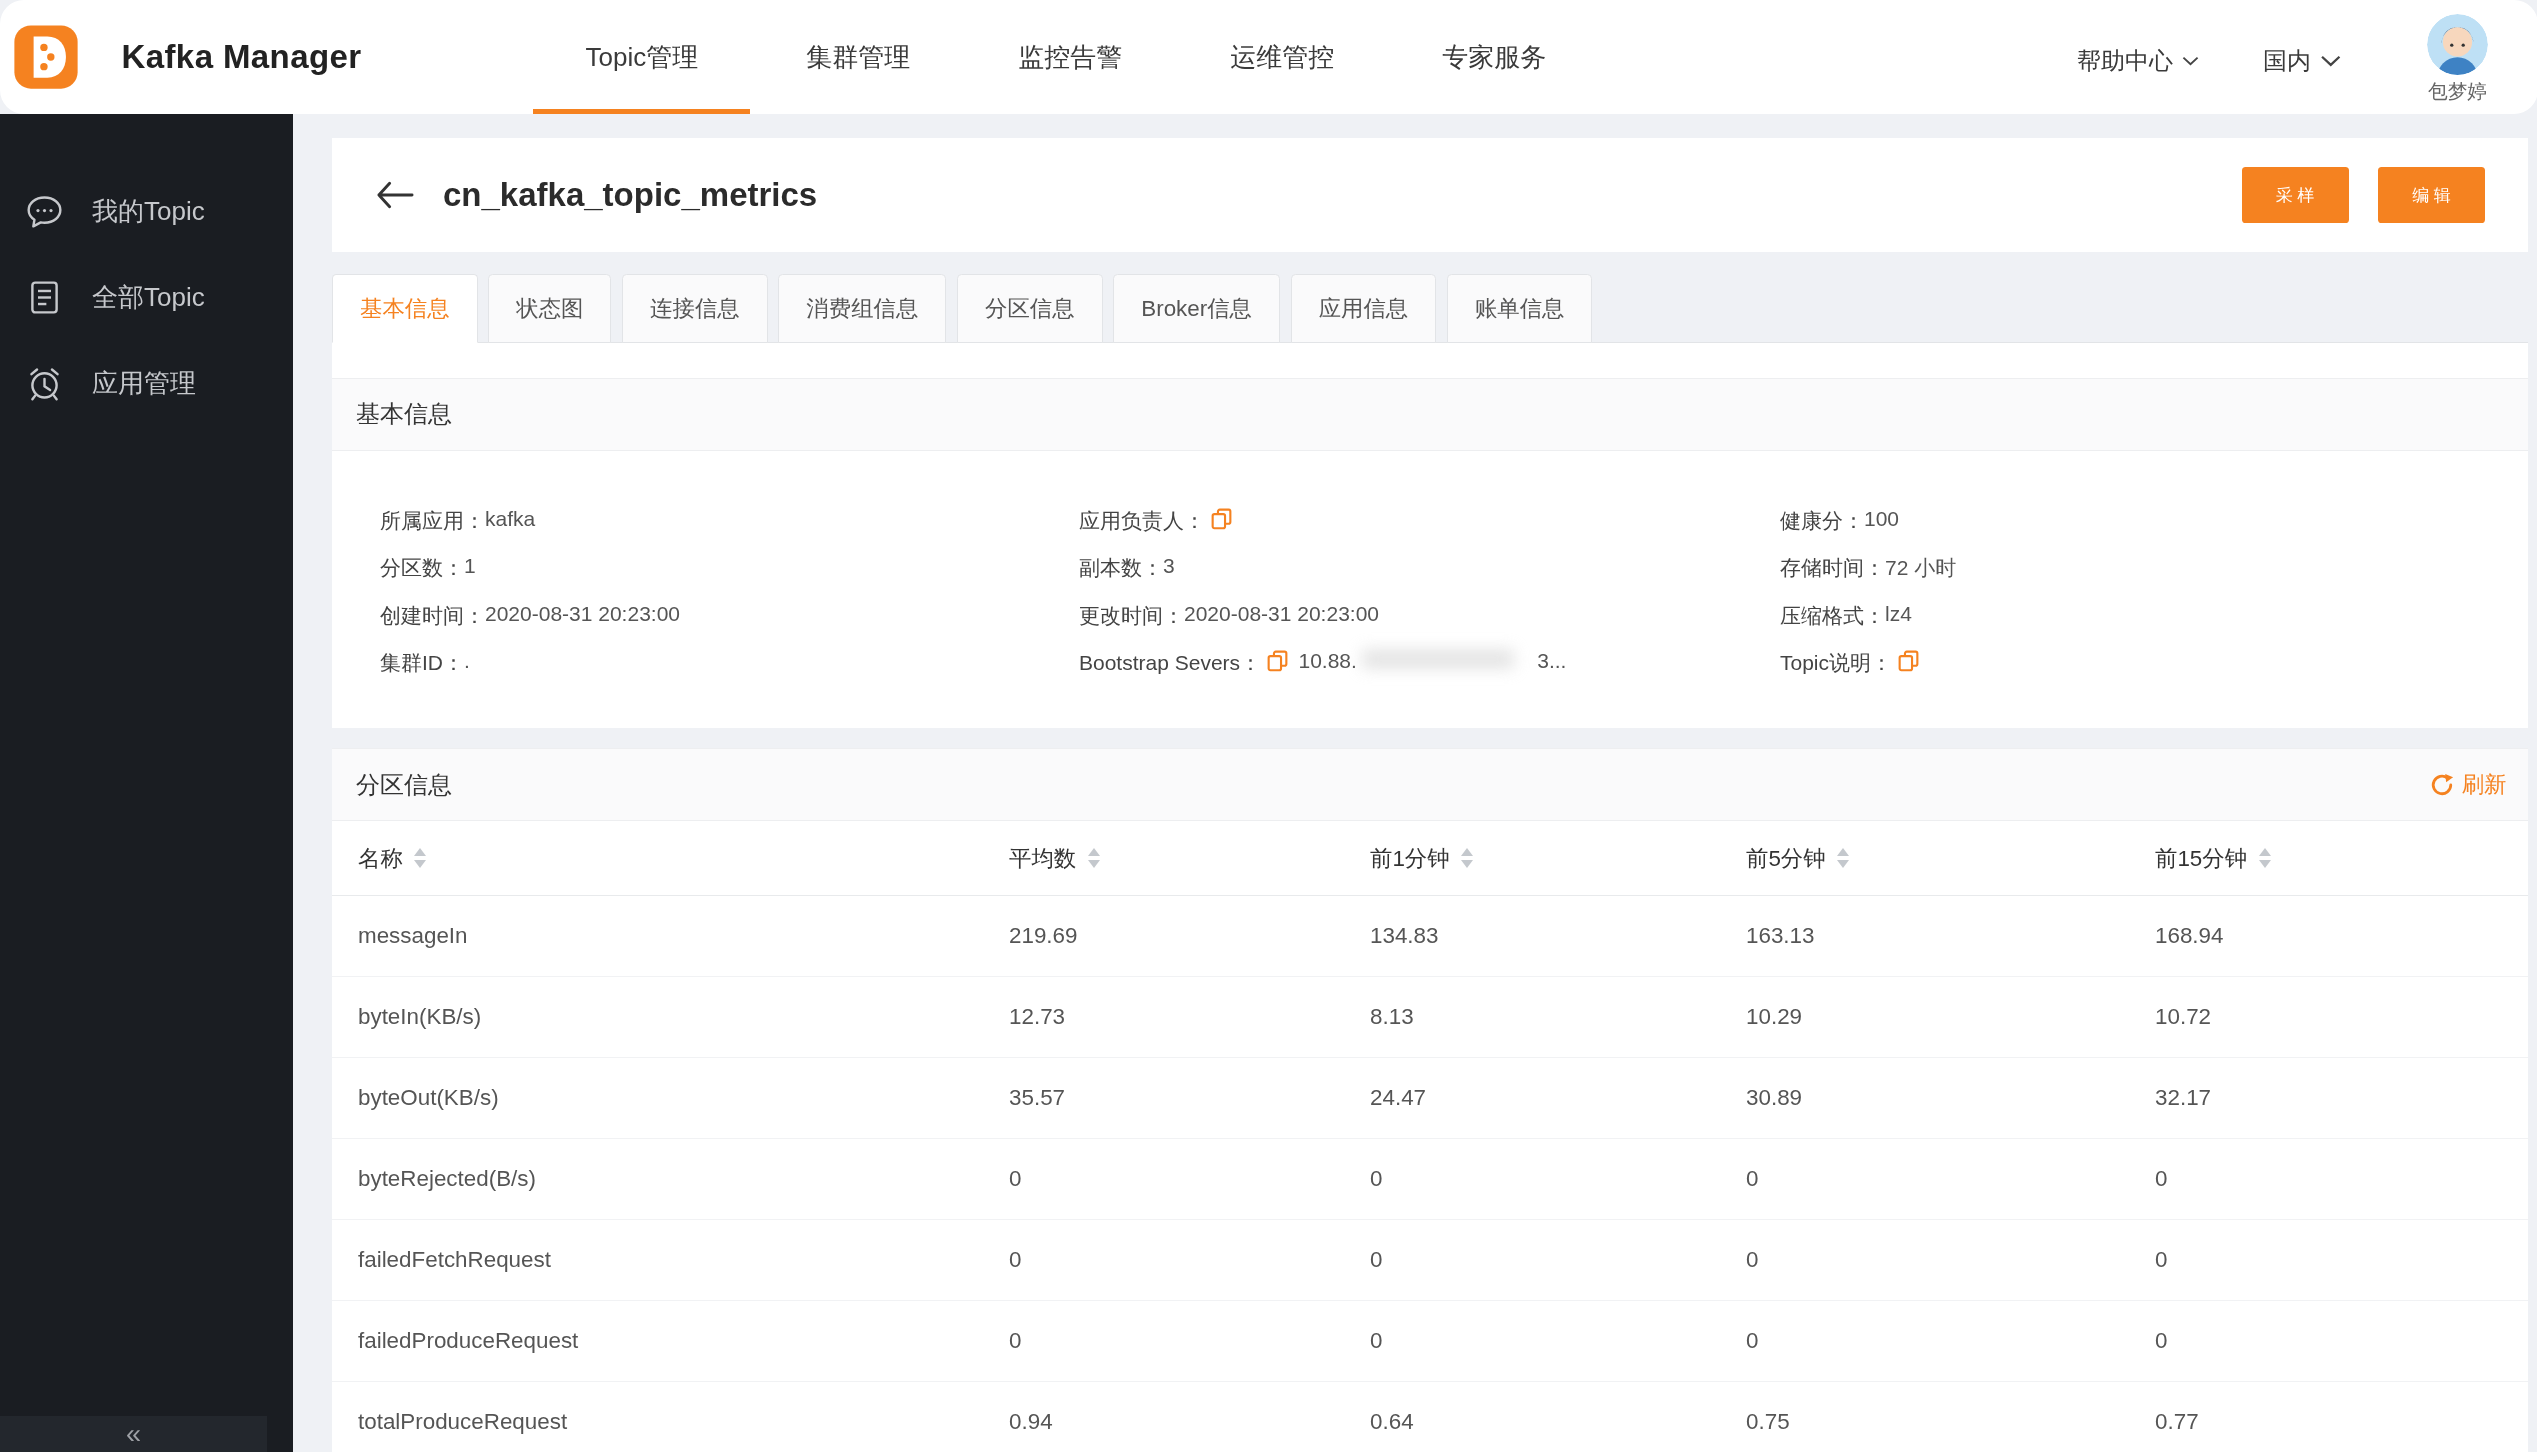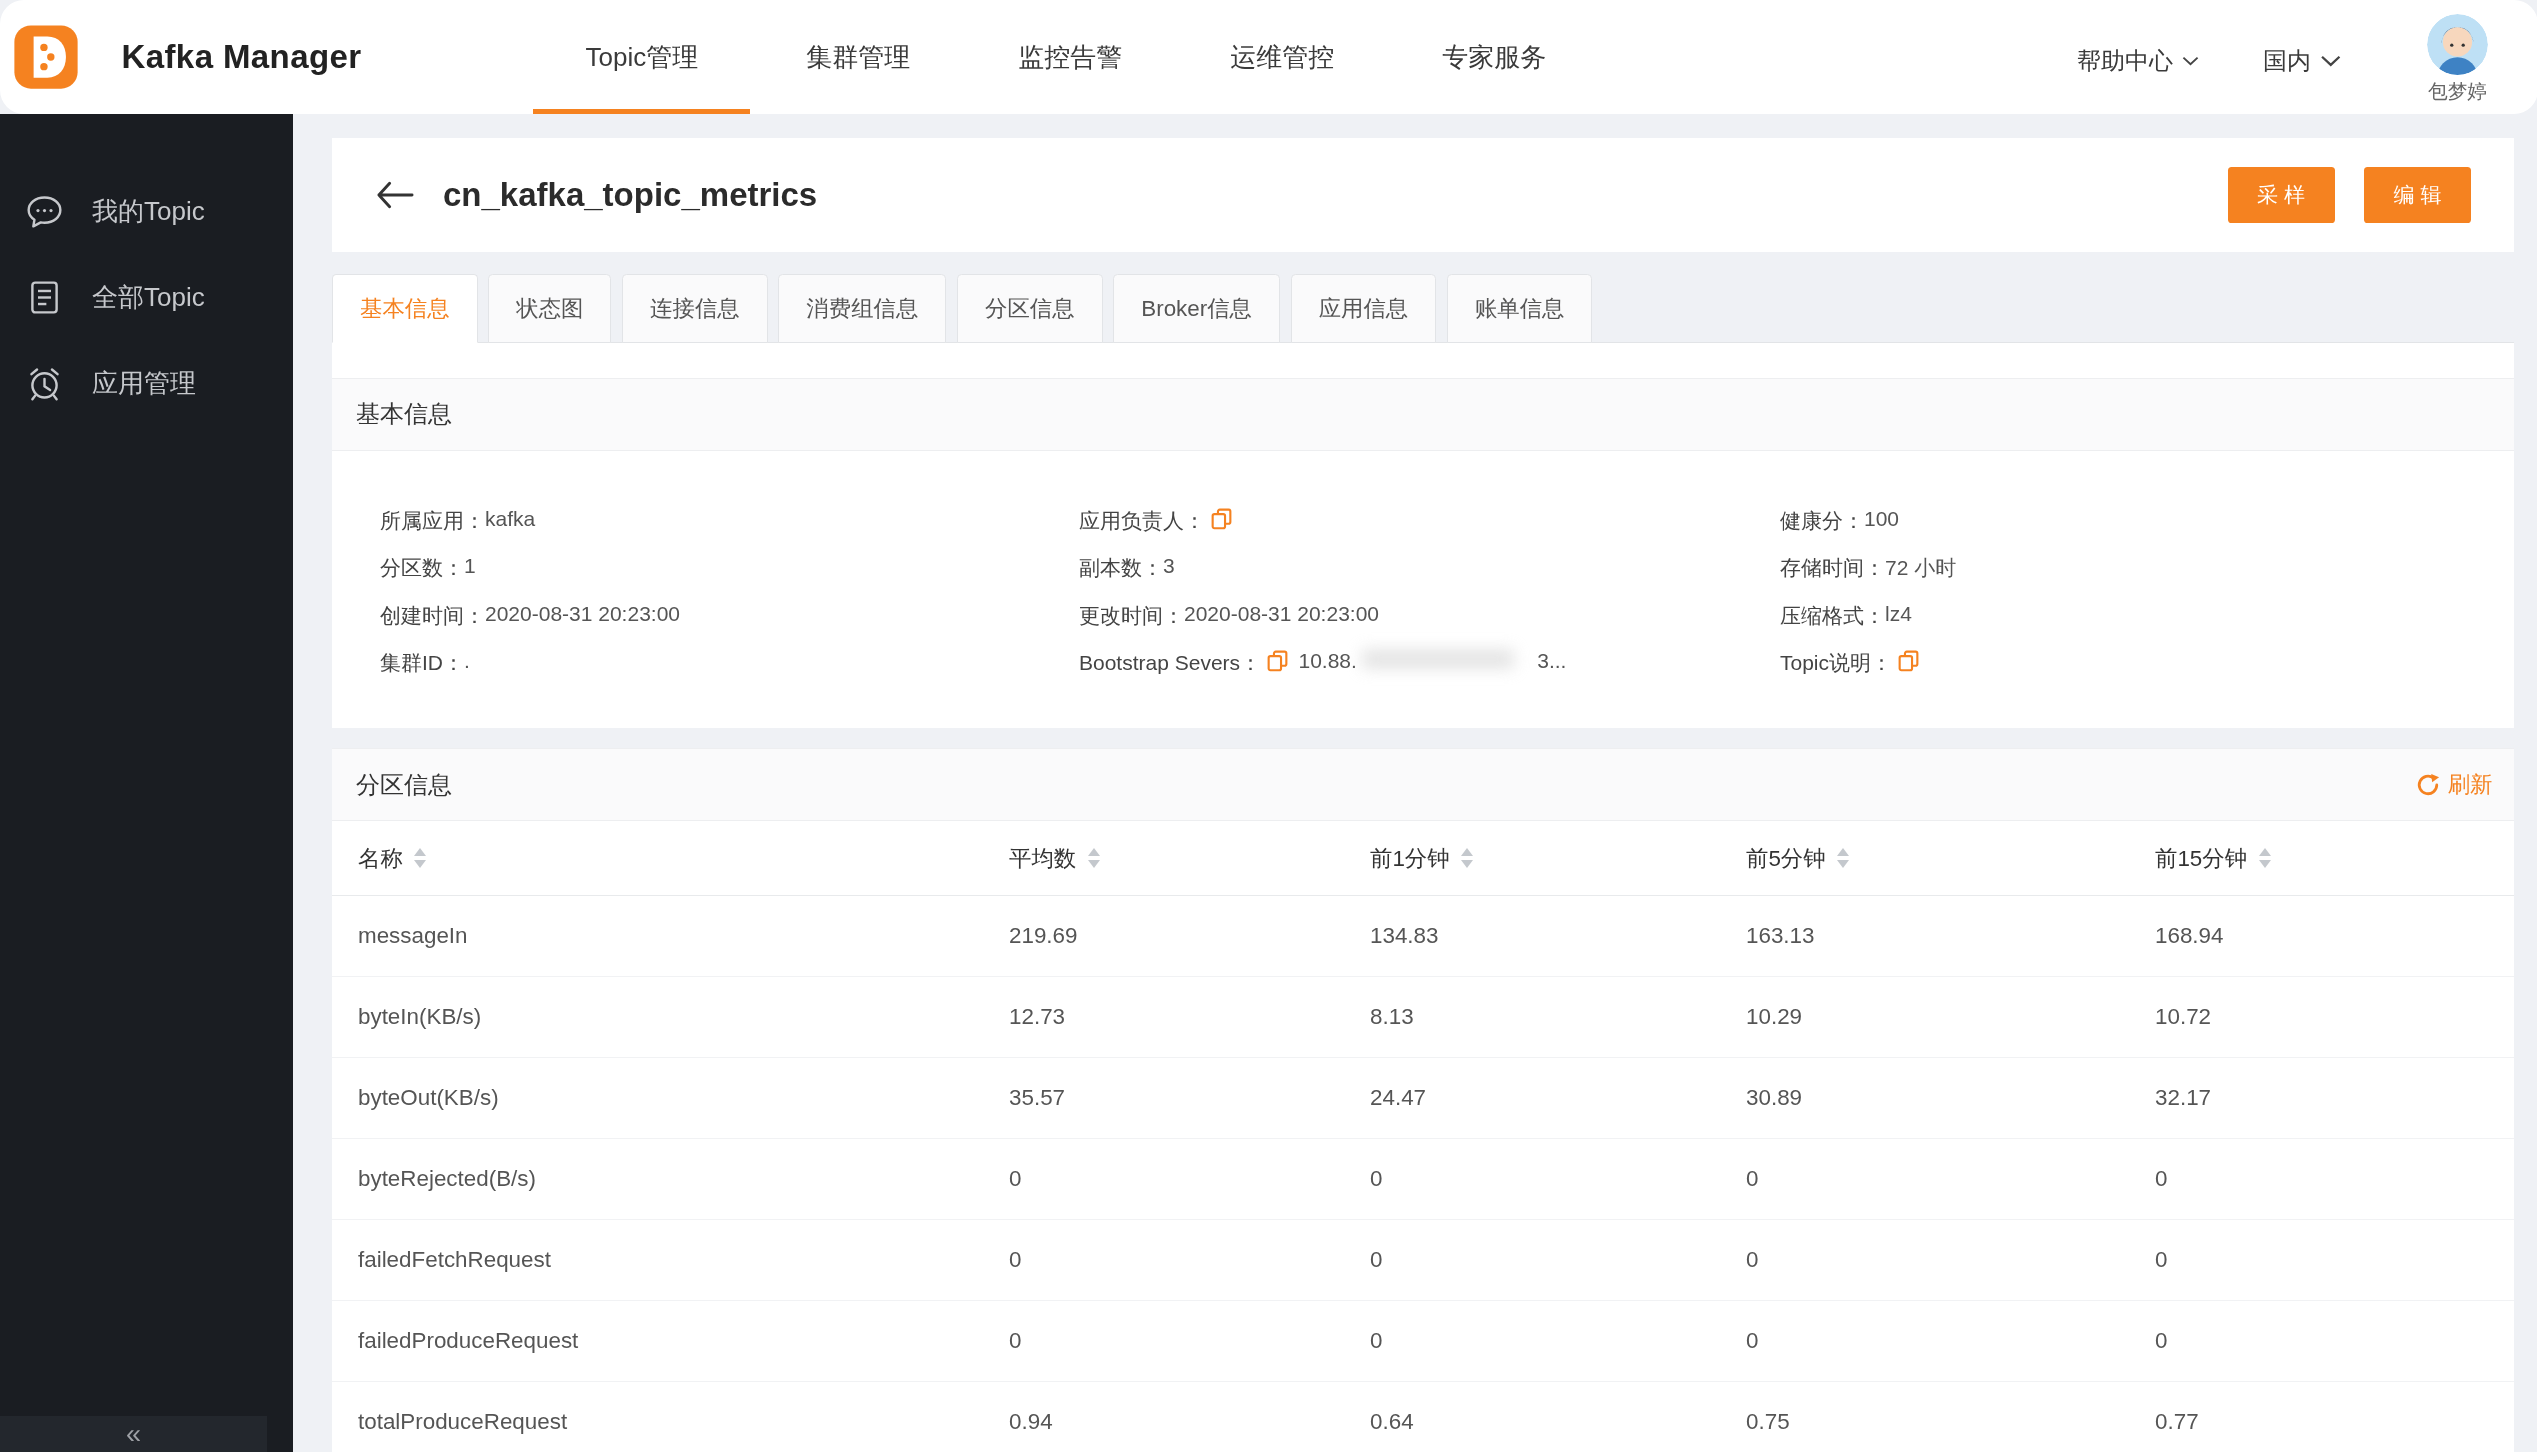--- a/index.html
+++ b/index.html
@@ -35,29 +35,29 @@
   .avatar svg{display:block;}
   .username{font-size:19.7px;color:#666;margin-top:2.7px;white-space:nowrap;}
   
   .sidebar{position:absolute;top:114px;left:0;bottom:0;width:293px;background:var(--sidebar-bg);padding-top:70px;}
   .side-item{display:flex;align-items:center;height:54px;margin-bottom:32px;padding-left:24px;color:var(--side-txt);font-size:26px;cursor:pointer;white-space:nowrap;}
   .side-icon{width:41px;height:41px;margin-right:27px;flex:0 0 auto;}
   .side-icon svg{display:block;width:41px;height:41px;}
   .collapse-bar{position:absolute;bottom:0;left:0;width:267px;height:36px;background:#23272D;
     display:flex;align-items:center;justify-content:center;color:#9EA1A6;font-size:27px;cursor:pointer;line-height:1;}
   
-  .main{position:absolute;left:293px;top:114px;width:2245px;height:1339px;padding:24px 24px 0 39px;}
+  .main{position:absolute;left:293px;top:114px;width:2245px;height:1339px;padding:24px 10px 0 39px;}
   .card{background:var(--card-bg);}
   
   .page-head{height:114px;display:flex;align-items:center;padding:0 43px;}
   .back-btn{width:41px;height:36px;margin-right:27px;cursor:pointer;display:flex;align-items:center;}
   .page-title{font-size:33px;font-weight:700;color:#2b2b2b;}
   .actions{margin-left:auto;display:flex;gap:29.5px;}
   .btn{width:107px;height:56px;background:var(--accent);color:#fff;border:none;border-radius:3.6px;
-    font-size:21px;font-family:inherit;cursor:pointer;display:flex;align-items:center;justify-content:center;white-space:nowrap;}
+    font-size:17px;font-family:inherit;cursor:pointer;display:flex;align-items:center;justify-content:center;white-space:nowrap;}
   
   .tabs{display:flex;margin-top:21.5px;position:relative;z-index:5;margin-bottom:-0.9px;}
   .tab{height:69px;padding:0 27px;display:flex;align-items:center;background:#FAFAFB;
     border:0.9px solid #E2E4E7;border-radius:4.5px 4.5px 0 0;margin-right:10.7px;font-size:22.4px;color:#555;cursor:pointer;white-space:nowrap;}
   .tab.active{background:#fff;color:var(--accent);border-bottom-color:#fff;}
   
   .basic-card{border-top:0.9px solid #E2E4E7;position:relative;z-index:1;padding-top:35px;padding-bottom:52px;}
   .section-bar{height:73px;background:#FAFAFB;border-top:0.9px solid #EDEEF0;border-bottom:0.9px solid #EDEEF0;
     display:flex;align-items:center;justify-content:space-between;padding:0 21.5px 0 24px;font-size:24px;color:#333;}
   .fields{padding:56px 0 0 48px;display:grid;grid-template-columns:699px 701px 1fr;row-gap:20.6px;}

